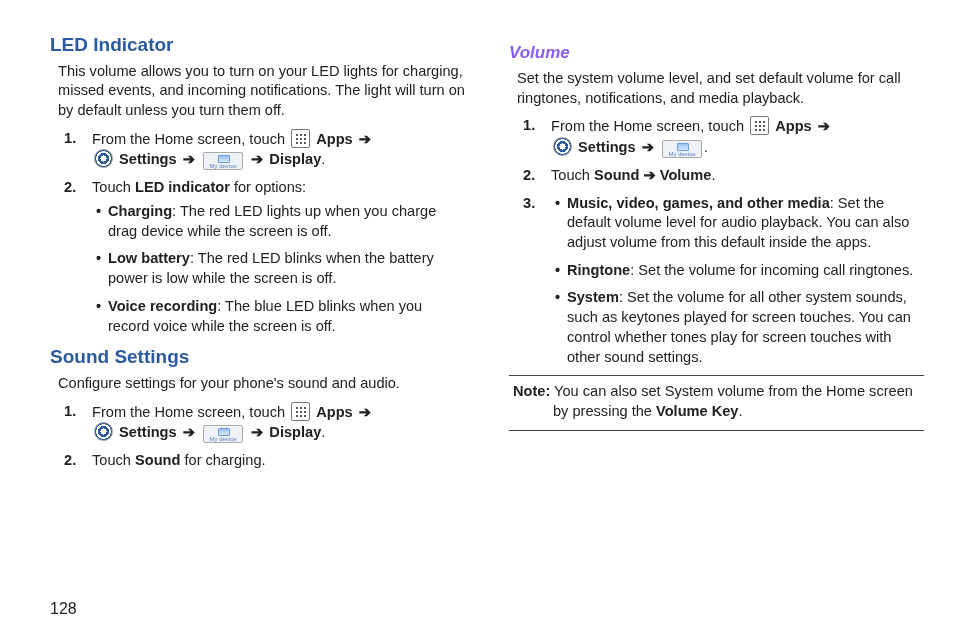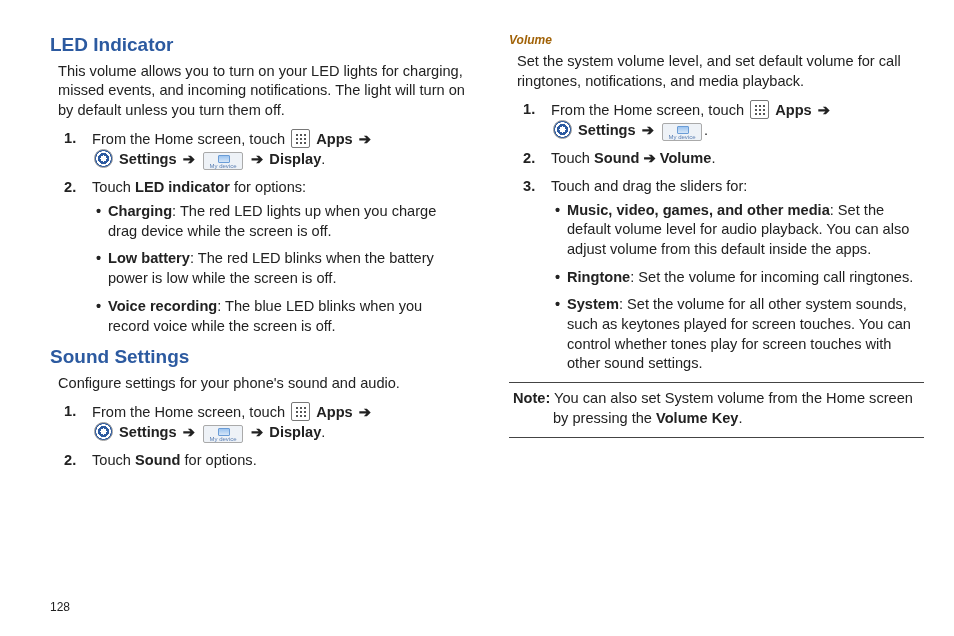--- a/index.html
+++ b/index.html
@@ -29,23 +29,23 @@
     font-weight: 900;
     font-size: 19px;
     color: #2c5aa0;
     margin: 2px 0 4px 0;
     letter-spacing: 0px;
   }
   h3.subsection {
     font-family: Arial, sans-serif;
     font-weight: 700;
     font-style: italic;
-    font-size: 12px;
-    color: #a16207;
-    margin: 2px 0 4px 0;
+    font-size: 17px;
+    color: #8b5cf6;
+    margin: 12px 0 4px 0;
   }
   .intro {
     margin: 4px 0 8px 8px;
   }
   ol.steps {
     margin: 4px 0 8px 8px;
     padding-left: 34px;
     counter-reset: step;
     list-style: none;
   }
@@ -141,21 +141,21 @@
     border: none;
     border-top: 1px solid #444;
     margin: 8px 0 6px 0;
   }
   .note {
     margin: 2px 0 2px 4px;
     text-indent: -40px;
     padding-left: 40px;
   }
   .pagenum {
-    font-size: 12px;
+    font-size: 16px;
     margin-top: 10px;
   }
 </style>
 </head>
 <body>
 
 <div class="page">
 
   <div class="col">
 
@@ -205,21 +205,21 @@
         <span class="icon icon-settings"></span>
         <span class="bold">Settings</span>
         <span class="arrow">➔</span>
         <span class="icon icon-mydevice"><span>My device</span></span>
         <span class="arrow">➔</span>
         <span class="bold">Display</span>.
       </li>
       <li>
         <span>Touch</span>
         <span class="bold">Sound</span>
-        <span>for options.</span>
+        <span>for charging.</span>
       </li>
     </ol>
 
   </div>
 
   <div class="col">
 
     <h3 class="subsection">Volume</h3>
     <div class="intro">Set the system volume level, and set default volume for call ringtones, notifications, and media playback.</div>
 
@@ -232,21 +232,20 @@
         <span class="icon icon-settings"></span>
         <span class="bold">Settings</span>
         <span class="arrow">➔</span>
         <span class="icon icon-mydevice"><span>My device</span></span>.
       </li>
       <li>
         <span>Touch</span>
         <span class="bold">Sound ➔ Volume</span>.
       </li>
       <li>
-        <span>Touch and drag the sliders for:</span>
         <ul class="bullets">
           <li>
             <span class="bold">Music, video, games, and other media</span><span>: Set the default volume level for audio playback. You can also adjust volume from this default inside the apps.</span>
           </li>
           <li>
             <span class="bold">Ringtone</span><span>: Set the volume for incoming call ringtones.</span>
           </li>
           <li>
             <span class="bold">System</span><span>: Set the volume for all other system sounds, such as keytones played for screen touches. You can control whether tones play for screen touches with other sound settings.</span>
           </li>

